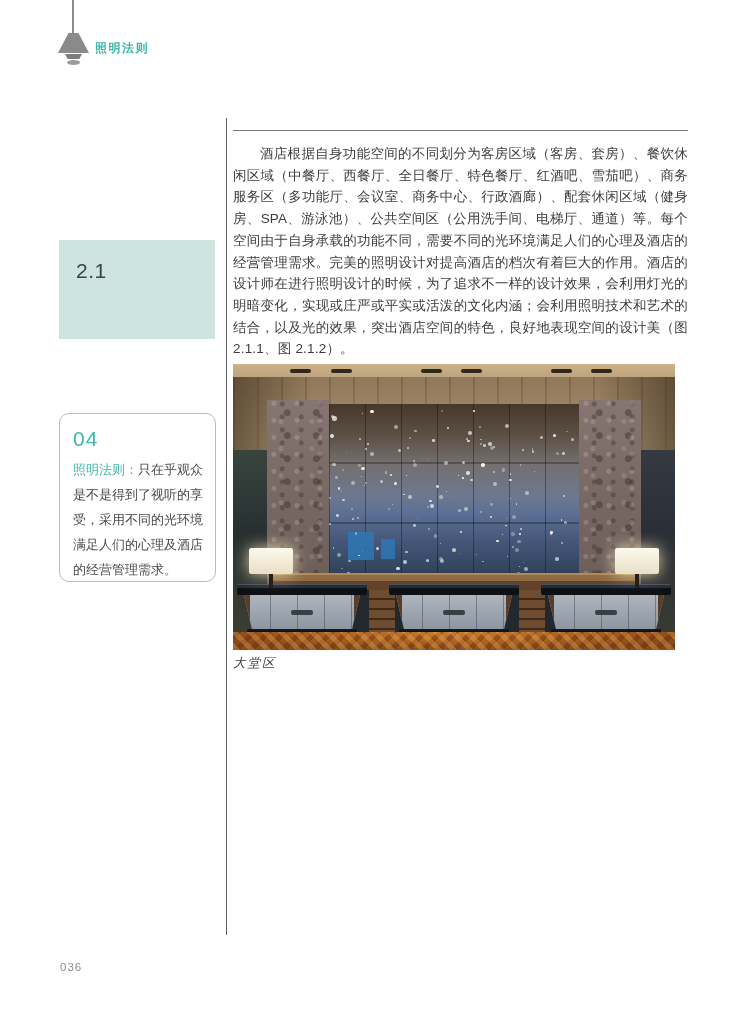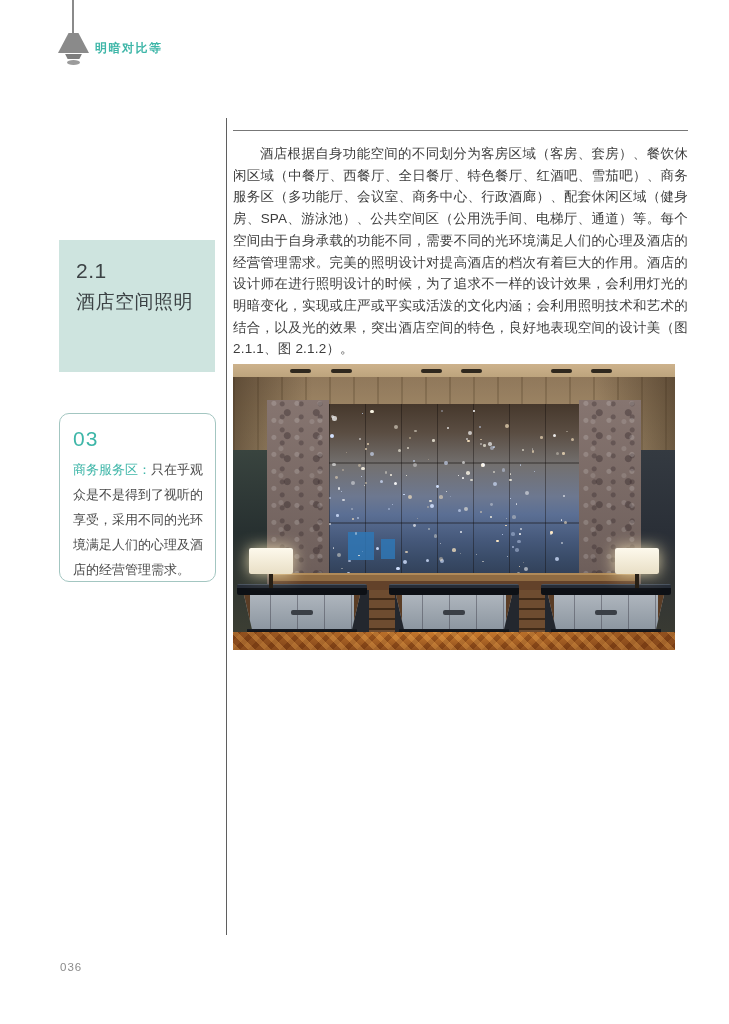--- a/index.html
+++ b/index.html
@@ -16,21 +16,21 @@
   
   .lamp-cord{position:absolute;left:72px;top:0;width:2px;height:34px;background:#8a8a8a;}
   .lamp-shade{position:absolute;left:58px;top:33px;width:31px;height:20px;background:#8a8a8a;
     clip-path:polygon(34% 0,66% 0,100% 100%,0 100%);}
   .lamp-ring{position:absolute;left:63px;top:54px;width:21px;height:5px;background:#7d7d7d;
     clip-path:polygon(10% 0,90% 0,78% 100%,22% 100%);}
   .lamp-bulb{position:absolute;left:67px;top:60px;width:13px;height:5px;background:#9b9b9b;border-radius:50%;}
   .header-label{position:absolute;left:95px;top:40px;font-size:12px;font-weight:bold;
     color:var(--accent);letter-spacing:1.5px;}
   
-  .section-box{position:absolute;left:59px;top:240px;width:156px;height:132px;
+  .section-box{position:absolute;left:59px;top:240px;width:156px;height:99px;
     background:var(--section-bg);box-sizing:border-box;padding:16px 0 0 17px;}
   .section-number{font-size:21px;color:#3c4245;letter-spacing:0.5px;line-height:30px;}
   .section-title{font-size:19px;color:#3c4245;font-weight:500;line-height:32px;letter-spacing:0.5px;}
   .rule-box{position:absolute;left:59px;top:413px;width:157px;height:169px;box-sizing:border-box;
     border:1px solid #a3c6c1;border-radius:10px;padding:10px 12px 0 13px;}
   .rule-number{font-size:21px;color:var(--accent);letter-spacing:1px;line-height:30px;}
   .rule-text{font-size:13px;line-height:25px;color:#4a4a4a;margin-top:3px;text-align:justify;}
   .rule-label{color:var(--accent);}
   
   .v-divider{position:absolute;left:226px;top:118px;width:1px;height:817px;background:#5f5f5f;}
@@ -102,30 +102,29 @@
 </style>
 </head>
 <body>
 
 <div>
   <div class="lamp-cord"></div>
   <div class="lamp-shade"></div>
   <div class="lamp-ring"></div>
   <div class="lamp-bulb"></div>
 </div>
-<div class="header-label">明暗对比等</div>
+<div class="header-label">照明法则</div>
 
 <div class="section-box">
   <div class="section-number">2.1</div>
-  <div class="section-title">酒店空间照明</div>
 </div>
 
 <div class="rule-box">
-  <div class="rule-number">03</div>
-  <div class="rule-text"><span class="rule-label">商务服务区：</span><span>只在乎观众是不是得到了视听的享受，采用不同的光环境满足人们的心理及酒店的经营管理需求。</span></div>
+  <div class="rule-number">04</div>
+  <div class="rule-text"><span class="rule-label">照明法则：</span><span>只在乎观众是不是得到了视听的享受，采用不同的光环境满足人们的心理及酒店的经营管理需求。</span></div>
 </div>
 
 <div class="v-divider"></div>
 
 <div class="main">
   <hr>
   <p class="indent">酒店根据自身功能空间的不同划分为客房区域（客房、套房）、餐饮休闲区域（中餐厅、西餐厅、全日餐厅、特色餐厅、红酒吧、雪茄吧）、商务服务区（多功能厅、会议室、商务中心、行政酒廊）、配套休闲区域（健身房、SPA、游泳池）、公共空间区（公用洗手间、电梯厅、通道）等。每个空间由于自身承载的功能不同，需要不同的光环境满足人们的心理及酒店的经营管理需求。完美的照明设计对提高酒店的档次有着巨大的作用。酒店的设计师在进行照明设计的时候，为了追求不一样的设计效果，会利用灯光的明暗变化，实现或庄严或平实或活泼的文化内涵；会利用照明技术和艺术的结合，以及光的效果，突出酒店空间的特色，良好地表现空间的设计美（图 2.1.1、图 2.1.2）。</p>
 
   <div class="photo">
     <div class="ph-ceiling-flat"></div>
@@ -318,15 +317,16 @@
       <div class="ph-desk-base"></div>
     </div>
 
     <div class="ph-lamp-shade" style="left:16px;top:184px"></div>
     <div class="ph-lamp-stem" style="left:36px;top:210px"></div>
     <div class="ph-lamp-shade" style="left:382px;top:184px"></div>
     <div class="ph-lamp-stem" style="left:402px;top:210px"></div>
 
     <div class="ph-floor"></div>
   </div>
+  <div class="caption">大堂区</div>
 </div>
 
 <div class="page-number">036</div>
 
 </body></html>

